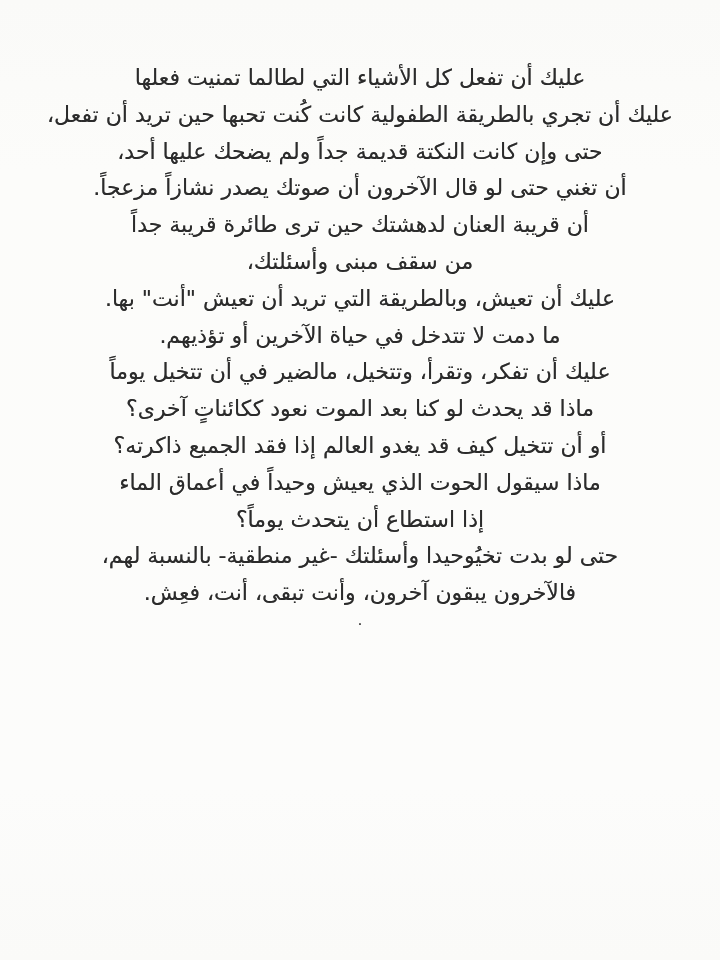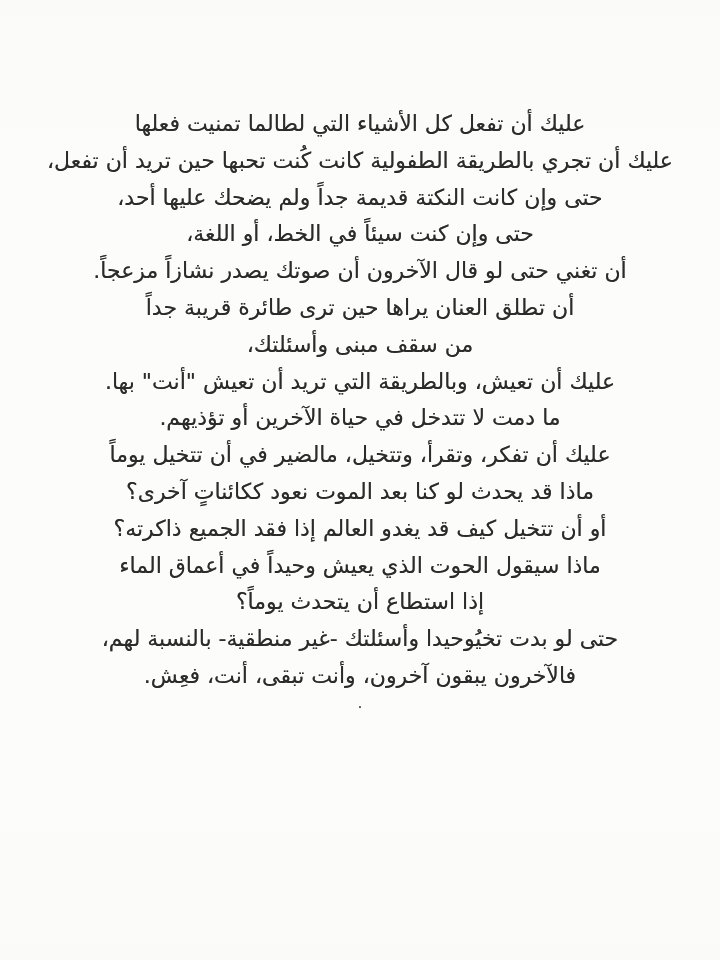--- a/index.html
+++ b/index.html
@@ -10,21 +10,21 @@
     width: 720px;
     height: 960px;
     overflow: hidden;
     background: linear-gradient(180deg, #fafaf8 0%, #fcfcfa 18%, #fcfcfb 82%, #fafaf8 100%);
     font-family: "DejaVu Sans", sans-serif;
   }
   .page {
     width: 720px;
     height: 960px;
     box-sizing: border-box;
-    padding: 106px 38px 0 38px;
+    padding: 60px 38px 0 38px;
     direction: rtl;
     border-radius: 14px;
   }
   .poem {
     text-align: center;
     color: #2b2b2b;
   }
   .poem p {
     margin: 0;
     font-size: 22px;
@@ -43,23 +43,22 @@
   }
 </style>
 </head>
 <body>
 
 <div class="page">
   <div class="poem">
     <p>عليك أن تفعل كل الأشياء التي لطالما تمنيت فعلها</p>
     <p>عليك أن تجري بالطريقة الطفولية كانت كُنت تحبها حين تريد أن تفعل،</p>
     <p>حتى وإن كانت النكتة قديمة جداً ولم يضحك عليها أحد،</p>
-    <p>حتى وإن كنت سيئاً في الخط، أو اللغة،</p>
     <p>أن تغني حتى لو قال الآخرون أن صوتك يصدر نشازاً مزعجاً.</p>
-    <p>أن تطلق العنان يراها حين ترى طائرة قريبة جداً</p>
+    <p>أن قريبة العنان لدهشتك حين ترى طائرة قريبة جداً</p>
     <p>من سقف مبنى وأسئلتك،</p>
     <p>عليك أن تعيش، وبالطريقة التي تريد أن تعيش "أنت" بها.</p>
     <p>ما دمت لا تتدخل في حياة الآخرين أو تؤذيهم.</p>
     <p>عليك أن تفكر، وتقرأ، وتتخيل، مالضير في أن تتخيل يوماً</p>
     <p>ماذا قد يحدث لو كنا بعد الموت نعود ككائناتٍ آخرى؟</p>
     <p>أو أن تتخيل كيف قد يغدو العالم إذا فقد الجميع ذاكرته؟</p>
     <p>ماذا سيقول الحوت الذي يعيش وحيداً في أعماق الماء</p>
     <p>إذا استطاع أن يتحدث يوماً؟</p>
     <p>حتى لو بدت تخيُوحيدا وأسئلتك -غير منطقية- بالنسبة لهم،</p>
     <p>فالآخرون يبقون آخرون، وأنت تبقى، أنت، فعِش.</p>

